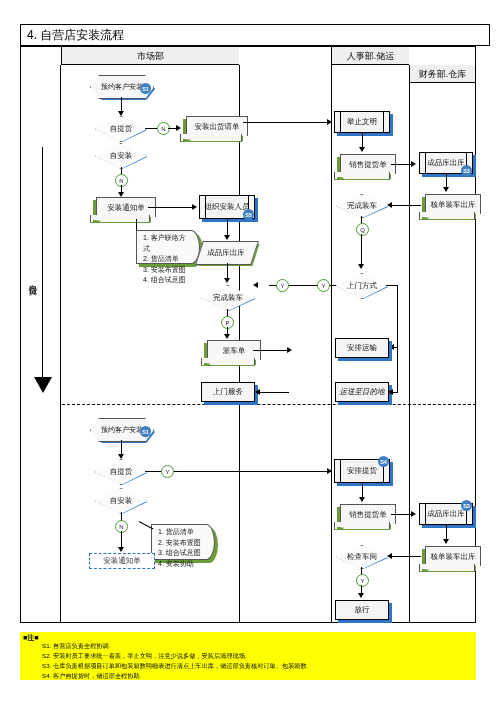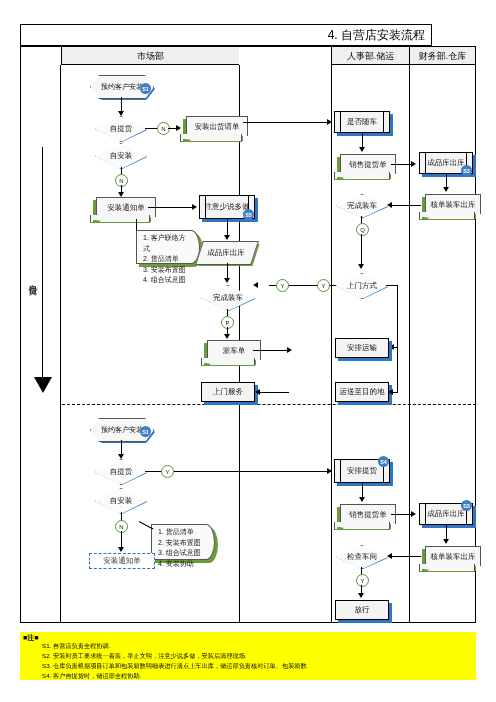--- a/index.html
+++ b/index.html
@@ -1,21 +1,21 @@
 <!DOCTYPE html>
 <html><head>
 <meta charset="utf-8">
 <style>
   html,body{margin:0;padding:0;background:#fff;}
   body{font-family:"Liberation Sans","DejaVu Sans",sans-serif;}
   #page{position:relative;width:496px;height:702px;overflow:hidden;background:#fff;}
 
   
-  #title-bar{position:absolute;left:20px;top:24px;width:412px;height:22px;
-    border:1px solid #000;box-sizing:border-box;background:#fff;text-align:right;}
+  #title-bar{position:absolute;left:20px;top:24px;width:470px;height:22px;
+    border:1px solid #000;box-sizing:border-box;background:#fff;}
   #title-bar span{display:block;padding:2px 6px;font-size:12px;color:#000;line-height:17px;}
 
   
   #lane-frame{position:absolute;left:20px;top:46px;width:456px;height:577px;
     border:1px solid #000;box-sizing:border-box;}
   .lane-head{position:absolute;top:0;height:18px;box-sizing:border-box;
     border-left:1px solid #000;border-bottom:1px solid #000;
     background:#efefef;font-size:9px;color:#000;text-align:center;line-height:18px;}
   .lane-sep{position:absolute;top:18px;width:0;border-left:1px solid #000;height:558px;}
   #left-rail{position:absolute;left:0;top:18px;width:40px;height:558px;
@@ -101,22 +101,22 @@
 
 <div id="page">
 
   <div id="title-bar">
     <span>4. 自营店安装流程</span>
   </div>
 
   <div id="lane-frame">
 
     <div class="lane-head" style="left:40px;width:178px;"><span>市场部</span></div>
-    <div class="lane-head" style="left:310px;width:78px;font-family:Liberation Serif, serif;"><span>人事部.储运</span></div>
-    <div class="lane-head" style="left:388px;width:66px;"><span>财务部.仓库</span></div>
+    <div class="lane-head" style="left:310px;width:78px;"><span>人事部.储运</span></div>
+    <div class="lane-head" style="left:388px;width:66px;margin-top:18px;"><span>财务部.仓库</span></div>
 
     <div id="left-rail"></div>
     <div class="lane-sep" style="left:218px;"></div>
     <div class="lane-sep" style="left:310px;"></div>
     <div class="lane-sep" style="left:388px;"></div>
 
     <div id="rail-line"></div>
     <div id="rail-label">自提货</div>
     <div id="rail-arrow"></div>
 
@@ -173,21 +173,21 @@
     <div class="ar-r" style="left:171px;top:157px;"></div>
 
     <div class="cyl-sh" style="left:118px;top:186px;width:64px;height:34px;"></div>
     <div class="cyl" style="left:115px;top:183px;width:64px;height:34px;white-space:pre-line;">1. 客户联络方式
 2. 货品清单
 3. 安装布置图
 4. 组合试意图</div>
     <div class="ln ln-v" style="left:115px;top:172px;height:12px;"></div>
 
     <div class="node proc pdp shadow-blue" style="left:178px;top:148px;width:56px;height:24px;">
-      <span>注意少说多做</span>
+      <span>组织安装人员</span>
     </div>
     <div class="badge" style="left:222px;top:162px;">
       <span>S5</span>
       </div>
 
     <div class="ln ln-v" style="left:206px;top:172px;height:18px;"></div>
     <div class="ar-d" style="left:203px;top:188px;"></div>
 
     <div class="para-sh" style="left:181px;top:197px;width:54px;height:22px;"></div>
     <div class="para" style="left:178px;top:194px;width:54px;height:22px;"></div>
@@ -217,21 +217,21 @@
     <div class="ln ln-h" style="left:232px;top:303px;width:36px;"></div>
     <div class="ar-r" style="left:266px;top:300px;"></div>
 
     <div class="node proc shadow-blue" style="left:180px;top:335px;width:54px;height:20px;">
       <span>上门服务</span>
     </div>
     <div class="ln ln-h" style="left:236px;top:345px;width:32px;"></div>
     <div class="ar-l" style="left:234px;top:342px;"></div>
 
     <div class="node proc pdp shadow-blue" style="left:313px;top:64px;width:56px;height:22px;">
-      <span>是否随车</span>
+      <span>举止文明</span>
     </div>
     <div class="ln ln-h" style="left:222px;top:75px;width:86px;"></div>
     <div class="ar-r" style="left:306px;top:72px;"></div>
 
     <div class="ln ln-v" style="left:341px;top:86px;height:16px;"></div>
     <div class="ar-d" style="left:338px;top:100px;"></div>
 
     <div class="doc-sh" style="left:316px;top:110px;width:54px;height:22px;"></div>
     <div class="doc" style="left:313px;top:107px;width:54px;height:19px;">
       <span>销售提货单</span>
@@ -285,21 +285,21 @@
 
     <div class="ln ln-v" style="left:376px;top:238px;height:62px;"></div>
     <div class="ln ln-h" style="left:365px;top:238px;width:12px;"></div>
     <div class="ln ln-h" style="left:370px;top:300px;width:7px;"></div>
     <div class="ar-l" style="left:368px;top:297px;"></div>
 
     <div class="node proc shadow-blue" style="left:314px;top:291px;width:54px;height:20px;">
       <span>安排运输</span>
     </div>
 
-    <div class="node proc shadow-blue" style="left:314px;top:335px;width:54px;height:20px;">
+    <div class="node proc shadow-blue" style="left:314px;top:335px;width:54px;height:20px;font-style:italic;">
       <span>运送至目的地</span>
     </div>
     <div class="ln ln-v" style="left:376px;top:300px;height:45px;"></div>
     <div class="ln ln-h" style="left:369px;top:345px;width:8px;"></div>
     <div class="ar-l" style="left:367px;top:342px;"></div>
 
     <div class="conn" style="left:296px;top:232px;">
       <span>Y</span>
       </div>
 

